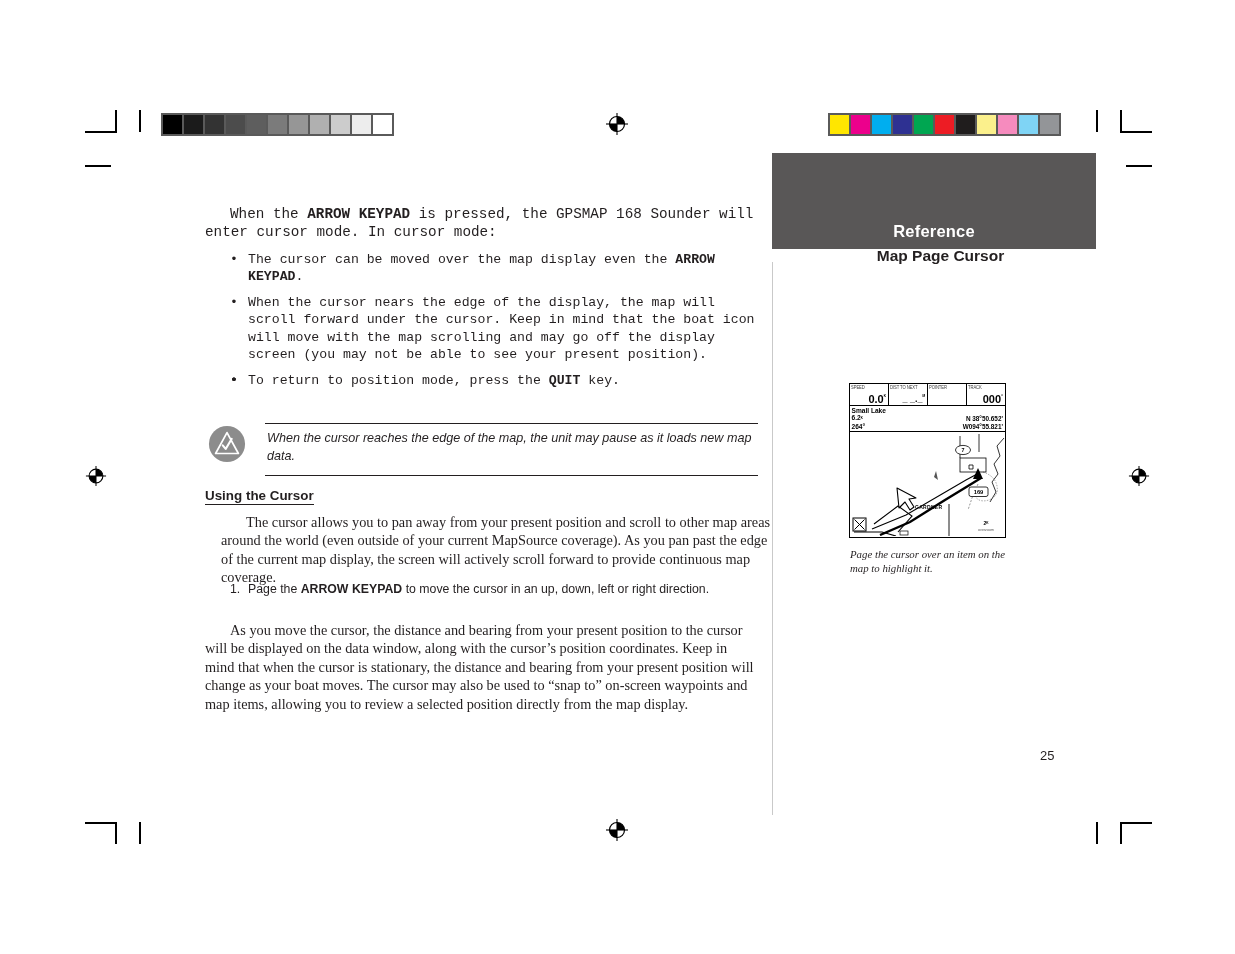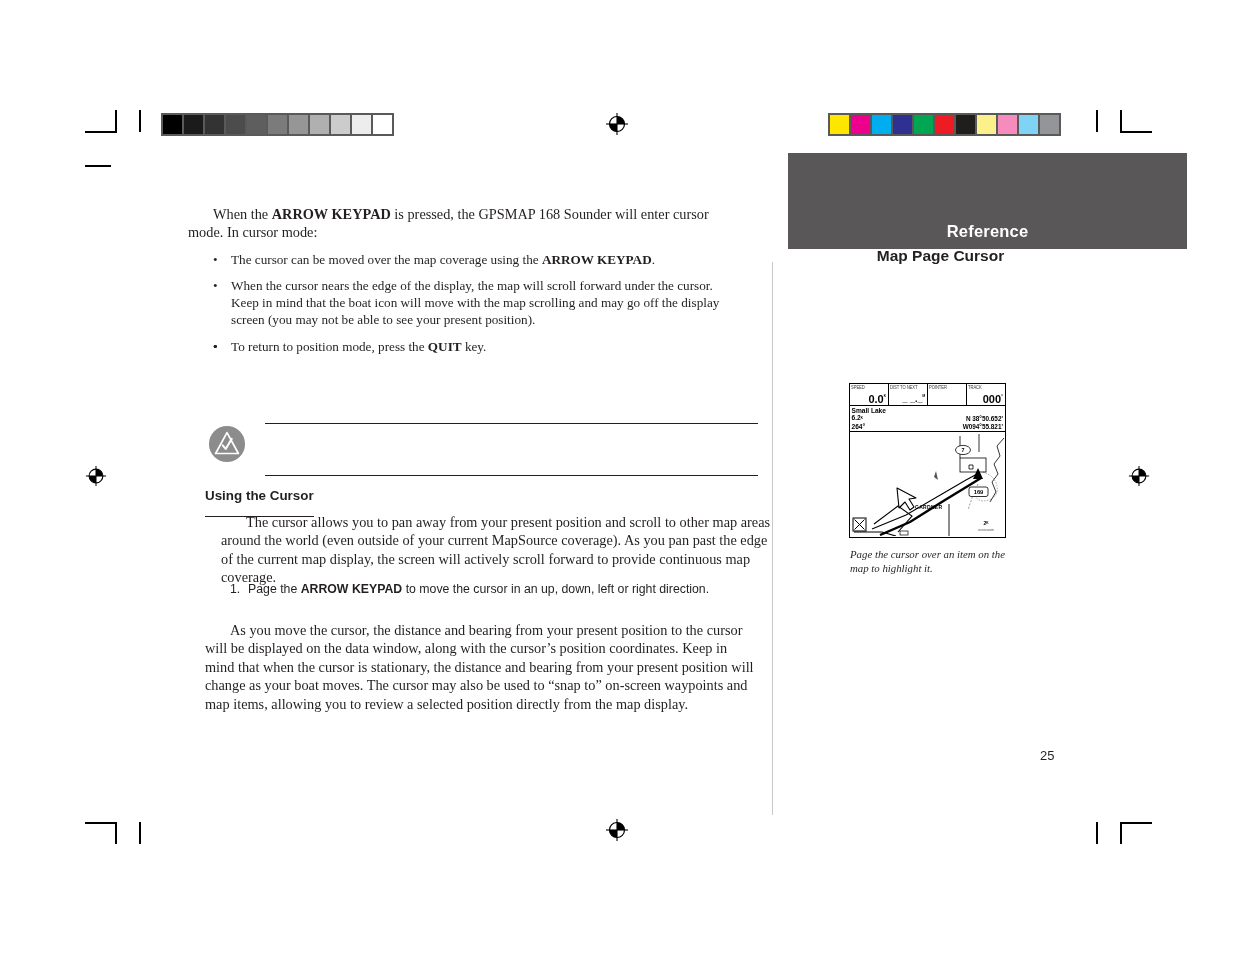--- a/index.html
+++ b/index.html
@@ -25,23 +25,24 @@
     display: flex;
     background: #5a5a5a;
     padding: 2px;
     gap: 2px;
   }
   .swatch { width: 19px; height: 19px; }
 
   
   .text-column {
     position: absolute;
-    left: 188px;
+    left: 205px;
     top: 205px;
     width: 553px;
+    font-family: Liberation Mono, monospace;
   }
   p.body {
     margin: 0 0 0 0;
     font-size: 14.3px;
     line-height: 18.4px;
     text-align: left;
     color: #231f20;
   }
   p.indent { text-indent: 25px; }
   .b { font-weight: bold; }
@@ -104,21 +105,21 @@
   h2.section {
     position: absolute;
     left: 205px;
     top: 488px;
     margin: 0;
     font-family: "Liberation Sans", sans-serif;
     font-size: 13.4px;
     font-weight: bold;
     color: #231f20;
     border-bottom: 1.6px solid #231f20;
-    padding-bottom: 13px;
+    padding-bottom: 1px;
     display: inline-block;
   }
 
   .para-block { position: absolute; left: 205px; width: 553px; }
 
   h3.substep {
     margin: 0;
     font-family: "Liberation Sans", sans-serif;
     font-size: 13px;
     font-weight: bold;
@@ -142,23 +143,23 @@
   .v-rule {
     position: absolute;
     left: 772px;
     top: 262px;
     width: 1px;
     height: 553px;
     background: #c9c9c9;
   }
   .ref-header {
     position: absolute;
-    left: 788px;
+    left: 772px;
     top: 153px;
-    width: 399px;
+    width: 324px;
     height: 96px;
     background: #595757;
   }
   .ref-header span {
     position: absolute;
     left: 0; right: 0;
     bottom: 8px;
     text-align: center;
     color: #ffffff;
     font-family: "Liberation Sans", sans-serif;
@@ -356,36 +357,37 @@
     <div class="swatch" style="background: rgb(251, 240, 140);"></div>
     <div class="swatch" style="background: rgb(246, 139, 190);"></div>
     <div class="swatch" style="background: rgb(127, 212, 245);"></div>
     <div class="swatch" style="background: rgb(147, 149, 152);"></div>
   </div>
 
 <div class="text-column">
   <p class="body indent"><span>When the </span><span class="b">ARROW KEYPAD</span><span> is pressed, the GPSMAP 168 Sounder will enter cursor mode.  In cursor mode:</span></p>
 
   <ul class="bullets" id="bullet-list">
-      <li><span class="dot">•</span><span>The cursor can be moved over the map coverage using the </span><span class="b">ARROW KEYPAD</span><span>.</span></li>
+      <li><span class="dot">•</span><span>The cursor can be moved over the map display even the </span><span class="b">ARROW KEYPAD</span><span>.</span></li>
       <li><span class="dot">•</span><span>When the cursor nears the edge of the display, the map will scroll forward under the cursor. Keep in mind that the boat icon will move with the map scrolling and may go off the display screen (you may not be able to see your present position).</span></li>
       <li><span class="dot">•</span></li>
       <li><span class="dot">•</span></li>
       <li><span class="dot">•</span><span>To return to position mode, press the </span><span class="b">QUIT</span><span> key.</span></li>
     </ul>
 </div>
 
 <div class="note-box">
   <div class="note-rule top"></div>
   <div class="note-rule bottom"></div>
   <svg class="note-icon" viewBox="0 0 40 40">
     <circle cx="20" cy="20" r="19" fill="#8c8c8c"></circle>
     <path d="M20 8 L32 30 L8 30 Z" fill="none" stroke="#ffffff" stroke-width="1.8" stroke-linejoin="round"></path>
     <path d="M15.5 21.5 L18.6 25.2 L25 14.5" fill="none" stroke="#ffffff" stroke-width="2.2" stroke-linecap="round" stroke-linejoin="round"></path>
   </svg>
+  <div class="note-text">When the cursor reaches the edge of the map, the unit may pause as it loads new map data.</div>
 </div>
 
 <h2 class="section">Using the Cursor</h2>
 
 <div class="para-block" style="top:513px;margin-left:16px;">
   <p class="body indent">The cursor allows you to pan away from your present position and scroll to other map areas around the world (even outside of your current MapSource coverage).  As you pan past the edge of the current map display, the screen will actively scroll forward to provide continuous map coverage.</p>
 </div>
 
 <div class="para-block" style="top:574px;">
   <ol class="steps" id="step-list">

